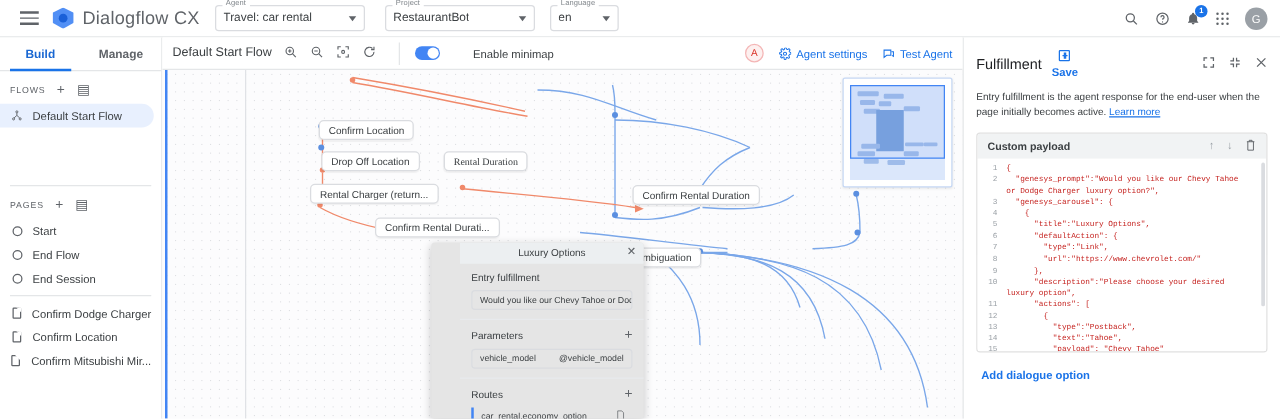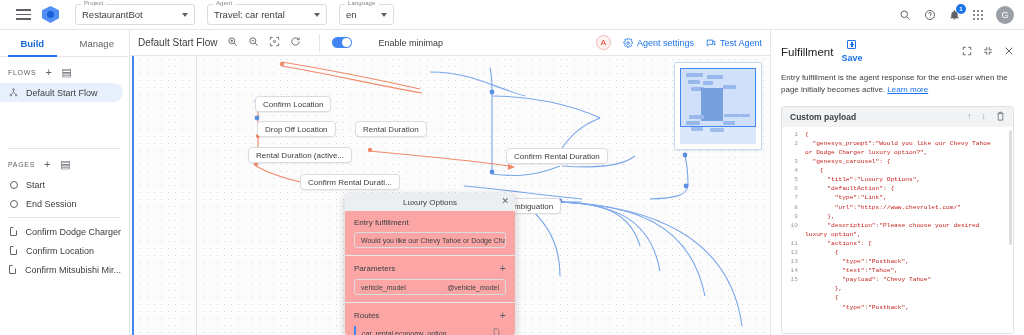--- a/index.html
+++ b/index.html
@@ -61,21 +61,21 @@
   }
 
   
   .sidebar {
     position: absolute; top: 30px; left: 0; width: 130px; height: 305px;
     background: #fff; border-right: 1px solid #e4e6e8;
   }
   .tabs { display: flex; height: 27px; border-bottom: 1px solid #e4e6e8; }
   .tab {
     flex: 1; display: flex; align-items: center; justify-content: center;
-    font-size: 9.5px; color: #5f6368; cursor: pointer; position: relative;
+    font-size: 9.5px; color: #5f6368; cursor: pointer; position: relative; font-weight: bold;
   }
   .tab.active { color: #1967d2; font-weight: bold; }
   .tab.active::after { content: ""; position: absolute; bottom: -1px; left: 8px; right: 8px; height: 2px; background: #1a73e8; }
   .sec-head {
     display: flex; align-items: center; height: 22px; padding: 0 8px;
     font-size: 7px; color: #5f6368; letter-spacing: .7px; margin-top: 4px;
   }
   .sec-head .sp { margin-left: auto; }
   .sec-head .ic { color: #5f6368; font-size: 11px; margin-left: 9px; cursor: pointer; line-height:1;}
   .row {
@@ -128,22 +128,22 @@
     box-shadow: 0 1px 2px rgba(0,0,0,.08);
   }
   .mm-inner { position: relative; width: 100%; height: 100%; background: #dbe7fb; }
   .mm-inner .blk { position: absolute; background: #9fbcea; border-radius: 1px; }
   .mm-big { position: absolute; left: 28%; top: 26%; width: 28%; height: 44%; background: #7ba3dd; }
   .mm-view { position: absolute; left: 0; top: 0; width: 100%; height: 78%; border: 1.5px solid #4285f4; background: rgba(66,133,244,.07); }
 
   
   .dialog {
     position: absolute; left: 345px; top: 194px; width: 170px; height: 141px;
-    background: #fca5a5; border-radius: 3px; box-shadow: 0 2px 8px rgba(0,0,0,.22);
-    overflow: hidden; z-index: 20;
+    background: #e5e5e5; border-radius: 3px; box-shadow: 0 2px 8px rgba(0,0,0,.22);
+    overflow: hidden; z-index: 20; padding-left: 23px;
   }
   .dlg-head {
     height: 17px; background: #eceff1; display: flex; align-items: center;
     justify-content: center; position: relative;
   }
   .dlg-title { font-size: 8px; color: #3c4043; }
   .dlg-close { position: absolute; right: 6px; top: 3px; font-size: 9px; color: #5f6368; cursor: pointer; line-height: 1; }
   .dlg-sec { padding: 7px 9px 0 9px; }
   .dlg-lbl { font-size: 8px; color: #3c4043; display: flex; align-items: center; }
   .dlg-lbl .plus { margin-left: auto; font-size: 11px; color: #5f6368; cursor: pointer; line-height: 1; }
@@ -171,21 +171,21 @@
   .save-ic { width: 9px; height: 9px; border: 1.2px solid #1a73e8; border-radius: 1px; position: relative; }
   .save-ic::after { content: ""; position: absolute; left: 3px; top: 1.2px; width: 1.2px; height: 4.5px; background: #1a73e8; }
   .save-ic::before { content: ""; position: absolute; left: 1.4px; top: 3px; width: 4.5px; height: 1.2px; background: #1a73e8; }
   .rp-actions { margin-left: auto; display: flex; gap: 11px; align-items: center; }
   .rp-ic { font-size: 10px; color: #5f6368; cursor: pointer; line-height: 1; }
   .rp-desc { font-size: 8px; color: #3c4043; line-height: 1.55; padding: 9px 10px 0 10px; }
   .rp-desc a { color: #1a73e8; }
 
   .payload-card {
     margin: 9px 10px 0 10px; border: 1px solid #e0e0e0; border-radius: 3px; overflow: hidden;
-    height: 228px; display: flex; flex-direction: column;
+    height: 176px; display: flex; flex-direction: column;
   }
   .payload-head {
     background: #f1f3f4; height: 20px; display: flex; align-items: center;
     padding: 0 8px; gap: 10px;
   }
   .payload-title { font-size: 8.5px; color: #3c4043; font-weight: bold; }
   .payload-head .pic { margin-left: 0; color: #9aa0a6; font-size: 9px; cursor: pointer; line-height: 1; }
   .payload-head .spacer { margin-left: auto; }
   .trash { color: #5f6368; font-size: 9px; cursor: pointer; }
 
@@ -217,30 +217,31 @@
     <div class="hamburger">
         <i></i>
         <i></i>
         <i></i>
       </div>
     <div class="brand">
       <div class="brand-logo">
         <div class="hex"></div>
           <div class="dot"></div>
       </div>
-    </div>
-
+      <span class="brand-name">Dialogflow CX</span>
+    </div>
+
+    <div class="field" id="f-agent">
+      <span class="flabel">Agent</span>
+      <span class="fval">Travel: car rental</span>
+      <span class="caret"></span>
+    </div>
     <div class="field" id="f-project">
       <span class="flabel">Project</span>
       <span class="fval">RestaurantBot</span>
-      <span class="caret"></span>
-    </div>
-    <div class="field" id="f-agent">
-      <span class="flabel">Agent</span>
-      <span class="fval">Travel: car rental</span>
       <span class="caret"></span>
     </div>
     <div class="field" id="f-lang">
       <span class="flabel">Language</span>
       <span class="fval">en</span>
       <span class="caret"></span>
     </div>
 
     <div class="topbar-right">
       <span class="ticon">
@@ -306,20 +307,26 @@
       <span>PAGES</span>
       <span class="ic sp">+</span>
       <span class="ic">▤</span>
     </div>
 
     <div class="row">
       <span class="mini">
           <span class="circle-ic"></span>
         </span>
       <span>Start</span>
+    </div>
+    <div class="row">
+      <span class="mini">
+          <span class="circle-ic"></span>
+        </span>
+      <span>End Flow</span>
     </div>
     <div class="row">
       <span class="mini">
           <span class="circle-ic"></span>
         </span>
       <span>End Session</span>
     </div>
 
     <div class="divider"></div>
 
@@ -445,22 +452,22 @@
           <circle cx="127" cy="45" r="2.4"></circle>
             <circle cx="127" cy="62" r="2.4"></circle>
         </g>
         <g fill="#f0896a">
           <polygon points="378,108 385,111 378,114"></polygon>
         </g>
       </svg>
 
       <div class="node" style="left:125px;top:40px;">Confirm Location</div>
       <div class="node" style="left:127px;top:65px;">Drop Off Location</div>
-      <div class="node" style="left:225px;top:65px;">Rental Duration</div>
-      <div class="node" style="left:118px;top:91px;">Rental Duration (active...</div>
+      <div class="node" style="left:225px;top:65px;font-family:Liberation Serif, serif;">Rental Duration</div>
+      <div class="node" style="left:118px;top:91px;">Rental Charger (return...</div>
       <div class="node" style="left:170px;top:118px;">Confirm Rental Durati...</div>
       <div class="node" style="left:376px;top:92px;">Confirm Rental Duration</div>
       <div class="node" style="left:332px;top:142px;">Vehicle Disambiguation</div>
 
       <div class="minimap">
         <div class="mm-inner">
           <div class="blk" style="left:8%;top:7%;width:22%;height:5%;"></div>
           <div class="blk" style="left:36%;top:9%;width:20%;height:5%;"></div>
           <div class="blk" style="left:10%;top:16%;width:16%;height:5%;"></div>
           <div class="blk" style="left:30%;top:17%;width:14%;height:5%;"></div>

